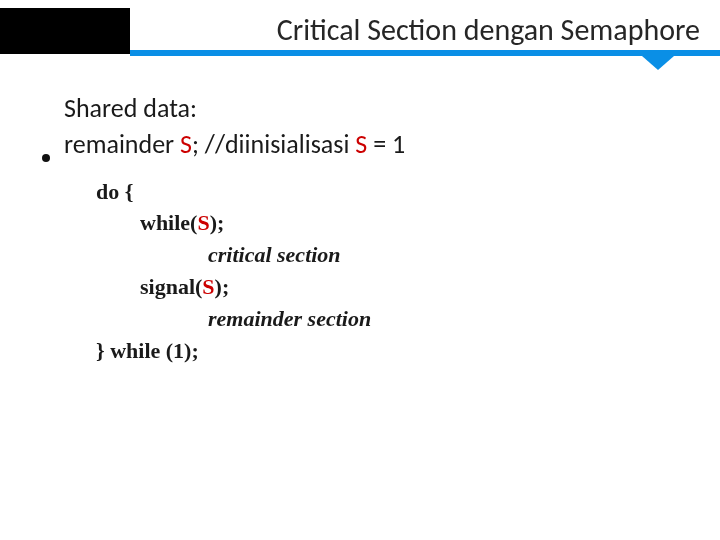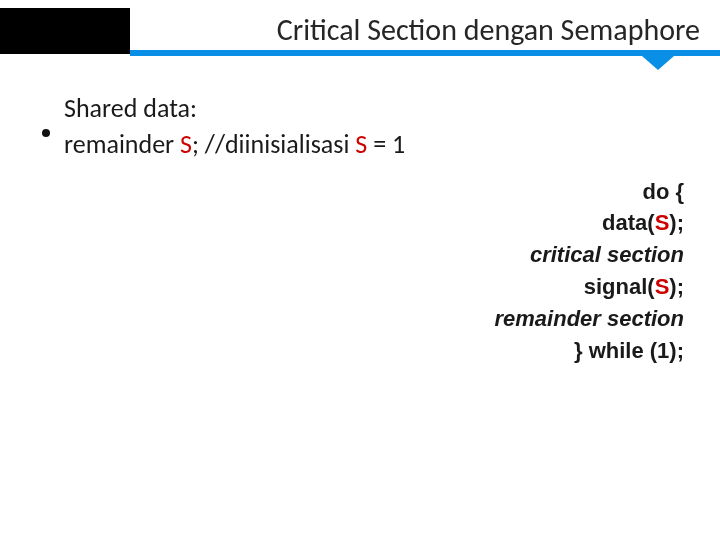--- a/index.html
+++ b/index.html
@@ -12,29 +12,29 @@
   .blue-bar  { position: absolute; top: 50px; left: 130px; right: 0; height: 6px; background: #0a8fe6; }
   .blue-tab  { position: absolute; top: 56px; right: 46px; width: 0; height: 0;
                border-left: 16px solid transparent; border-right: 16px solid transparent;
                border-top: 14px solid #0a8fe6; }
   .slide-title { position: absolute; top: 8px; left: 160px; right: 20px; height: 42px;
                  display: flex; align-items: center; justify-content: flex-end;
                  font-size: 30px; color: #262626; font-weight: 400; }
 
   
   .body { padding: 22px 36px 0 36px; }
-  .bullet { display: flex; align-items: center; margin-top: 6px; font-size: 26px; line-height: 1.3; }
+  .bullet { display: flex; align-items: flex-end; margin-top: 6px; font-size: 26px; line-height: 1.3; }
   .dot { width: 8px; height: 8px; border-radius: 50%; background: #111; margin: 13px 14px 0 6px; flex: 0 0 auto; }
   .bcontent { flex: 1; }
   .red { color: #cc0000; }
   .line2 { margin-top: 2px; }
   sub { font-size: 0.65em; vertical-align: sub; }
 
   
-  .code { margin: 14px 0 0 60px; font-size: 22px; font-weight: 700; line-height: 1.45; font-family: Liberation Sans, sans-serif; text-align: right; }
+  .code { margin: 14px 0 0 60px; font-size: 22px; font-weight: 700; line-height: 1.45; font-family: Liberation Serif, serif; }
   .ind1 { padding-left: 44px; }
   .ind2 { padding-left: 112px; display: block; }
   .ital { font-style: italic; font-weight: 700; }
 </style>
 </head>
 <body>
 <div class="slide">
 
   <div class="title-wrap">
     <div class="black-box"></div>
@@ -52,21 +52,21 @@
         <div class="line2">
           <span>remainder </span><span class="red">S</span><span>; //diinisialisasi </span><span class="red">S</span><span> = 1</span>
         </div>
       </div>
     </div>
 
 
     <div class="code">
       <div>do {</div>
       <div class="ind1">
-        <span>data(</span><span class="red">S</span><span>);</span>
+        <span>while(</span><span class="red">S</span><span>);</span>
       </div>
       <span class="ind2 ital">critical section</span>
       <div class="ind1">
         <span>signal(</span><span class="red">S</span><span>);</span>
       </div>
       <span class="ind2 ital">remainder section</span>
       <div>} while (1);</div>
     </div>
 
   </div>

